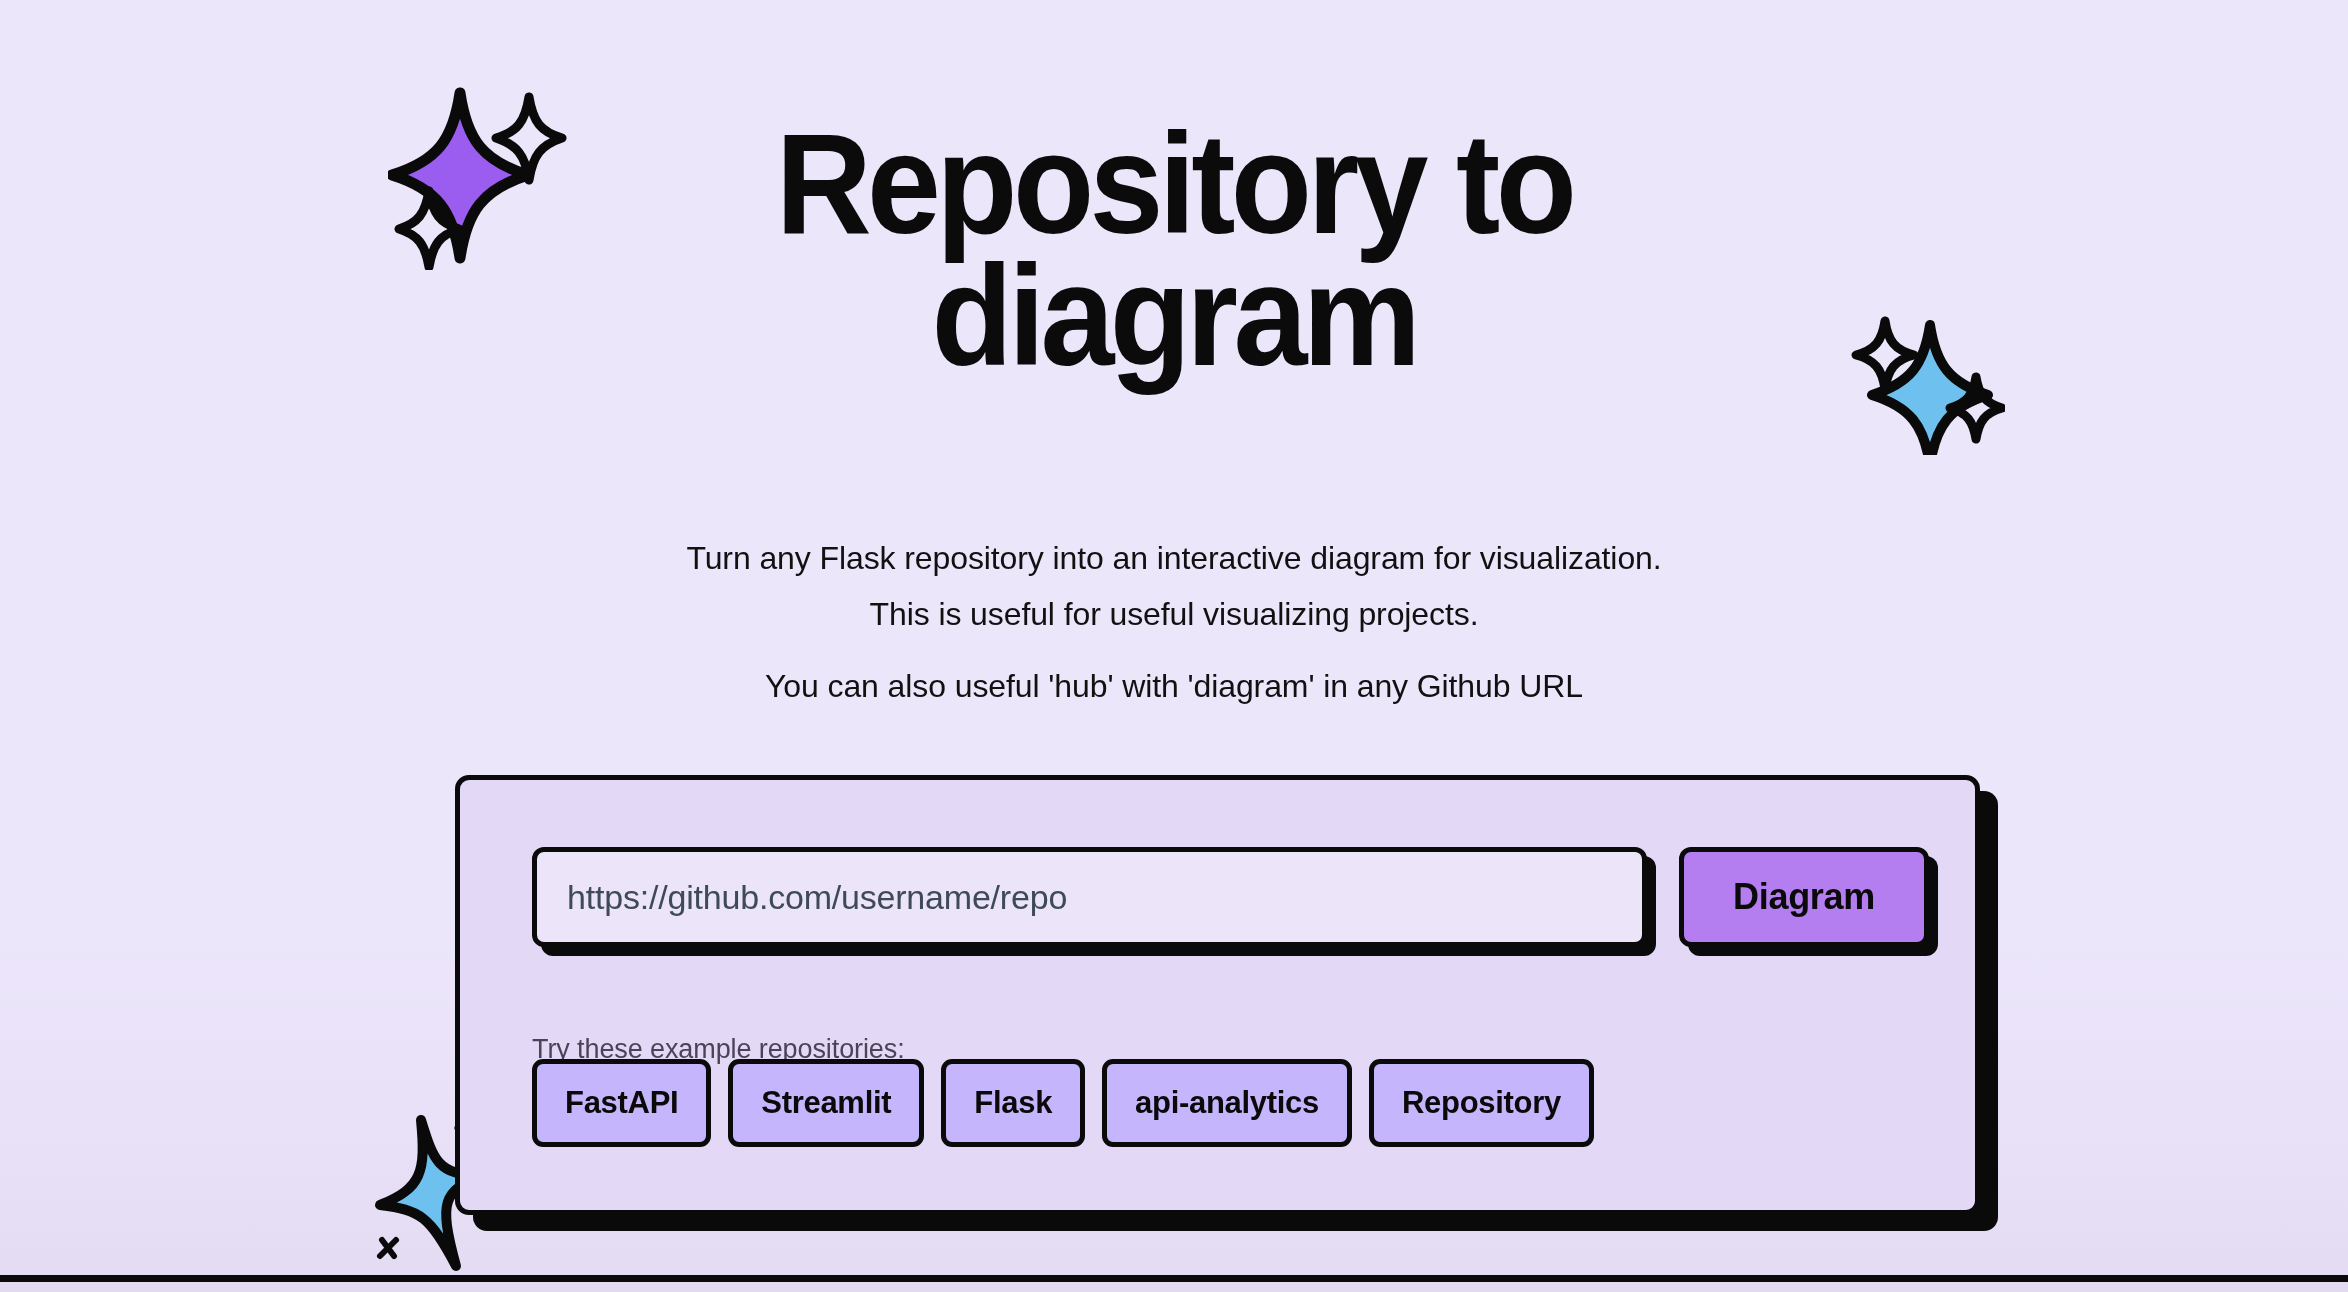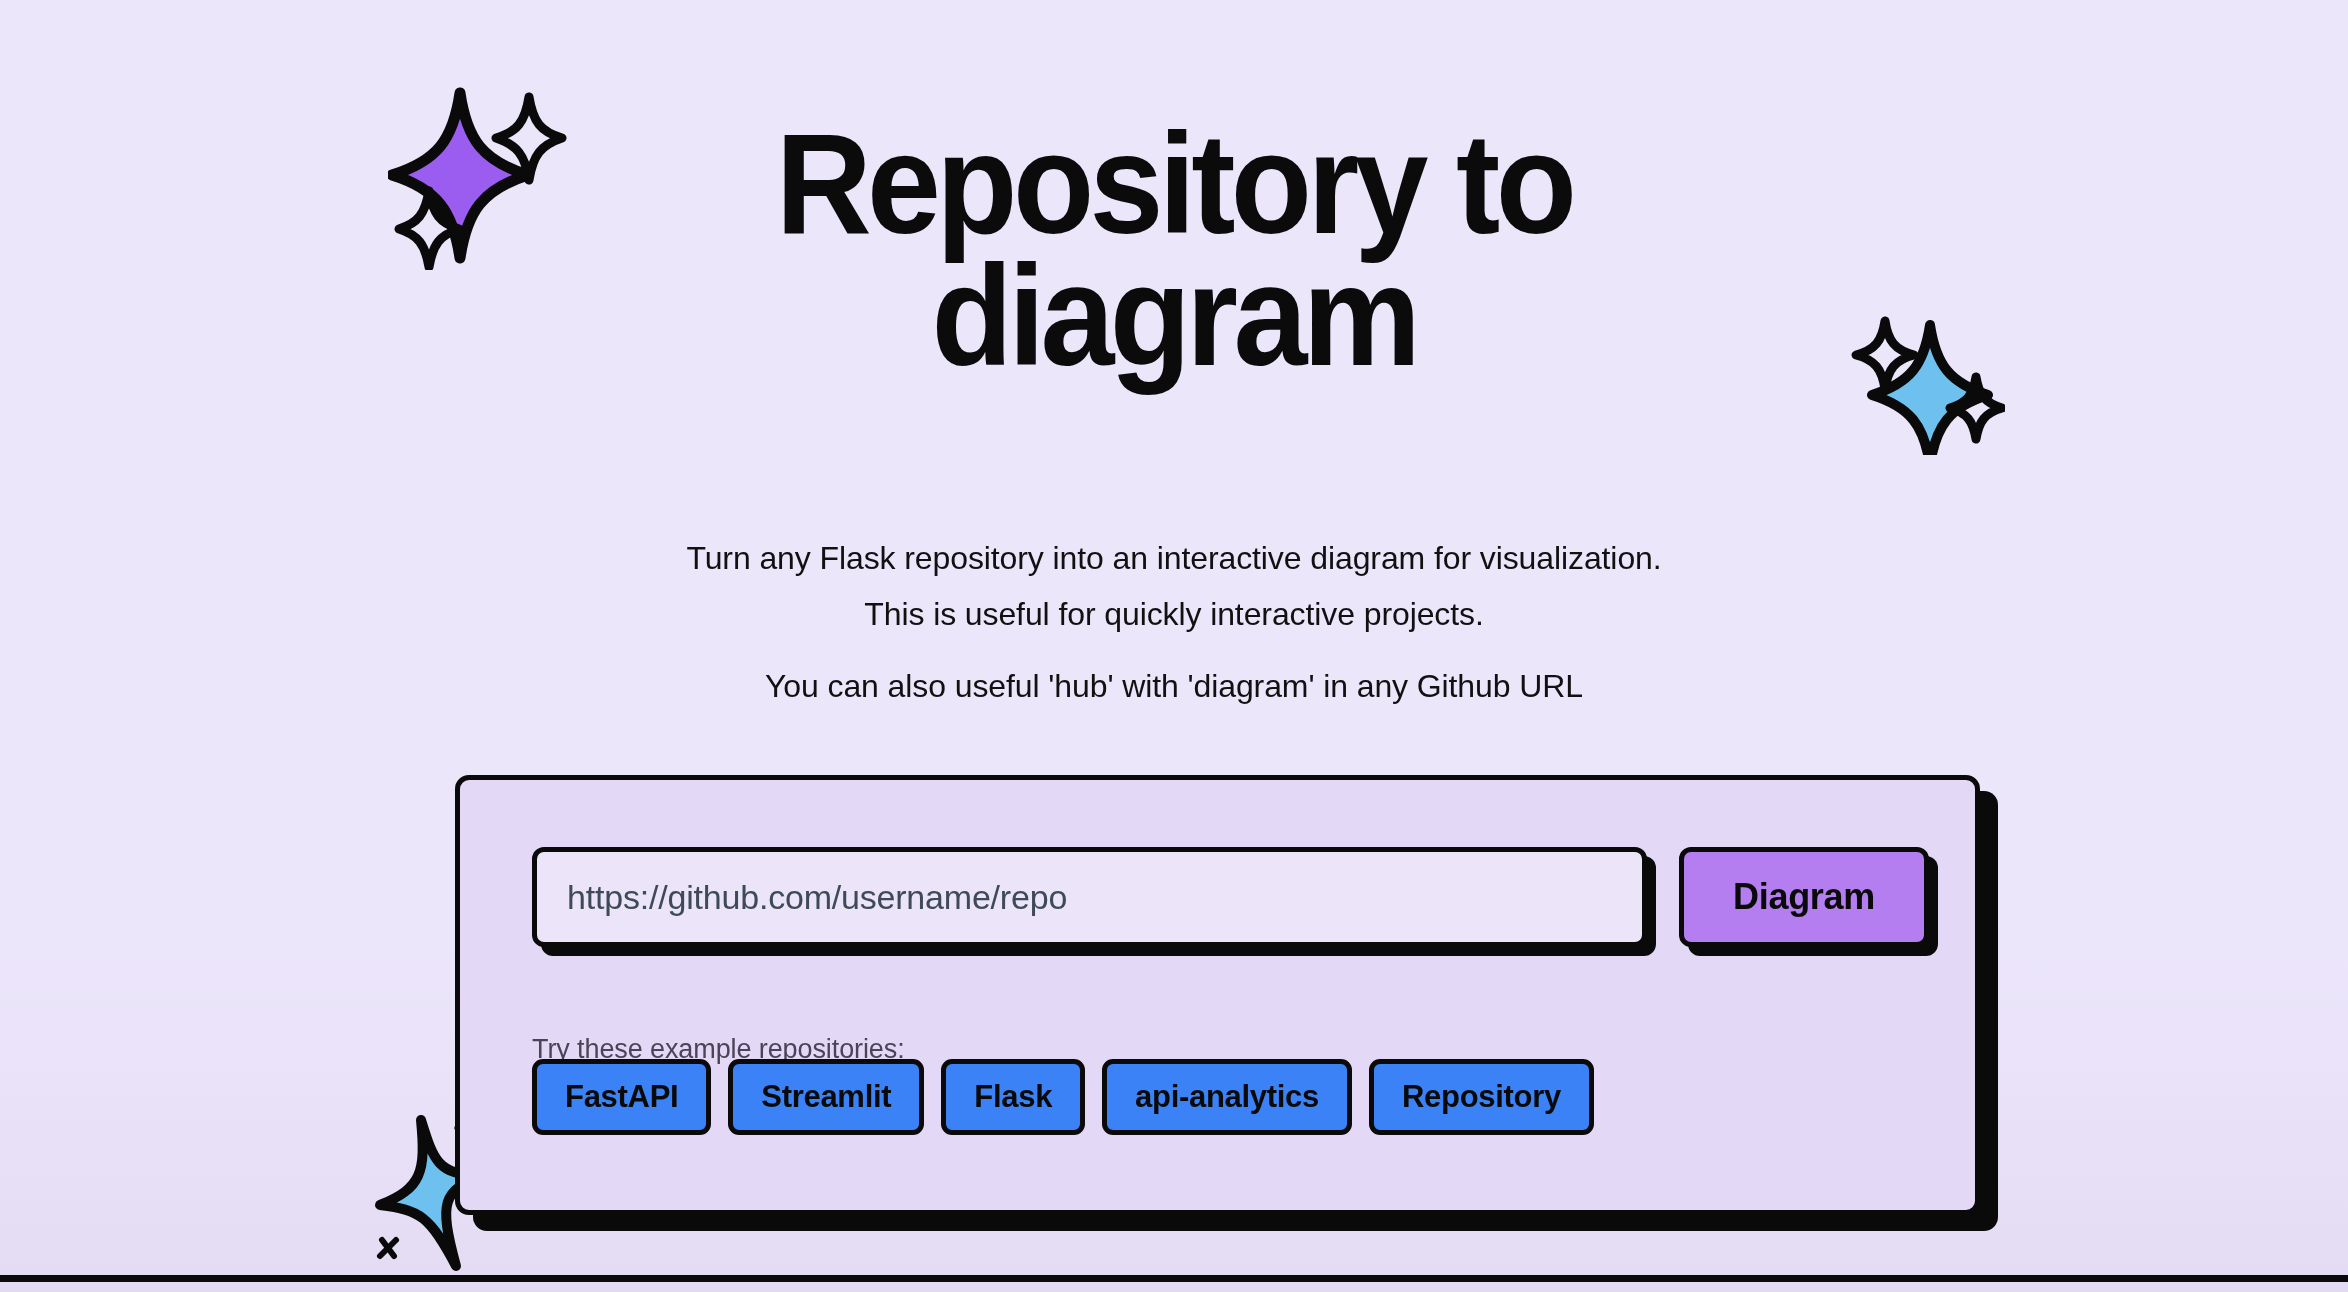--- a/index.html
+++ b/index.html
@@ -147,23 +147,23 @@
 
   .chips {
     position: absolute;
     left: 72px;
     top: 279px;
     display: flex;
     gap: 17px;
   }
 
   .chip {
-    height: 76px;
+    height: 88px;
     padding: 0 28px;
-    background: #3b82f6;
+    background: #c4b5fd;
     border: 5px solid #0a0a0a;
     border-radius: 11px;
     font-family: "Liberation Sans", sans-serif;
     font-size: 31px;
     font-weight: 700;
     color: #0a0a0a;
     cursor: pointer;
     letter-spacing: -0.3px;
     display: flex;
     align-items: center;
@@ -211,21 +211,21 @@
     </svg>
   </div>
 
   <h1 class="heading">
     <span class="line">Repository to</span>
     <span class="line">diagram</span>
   </h1>
 
   <div class="desc">
     <div>Turn any Flask repository into an interactive diagram for visualization.</div>
-    <div>This is useful for quickly interactive projects.</div>
+    <div>This is useful for useful visualizing projects.</div>
     <span class="gap"></span>
     <div>You can also useful 'hub' with 'diagram' in any Github URL</div>
   </div>
 
   <div class="card">
 
     <div class="row">
       <div class="url-wrap">
         <input class="url-input" type="text" placeholder="https://github.com/username/repo" style="">
       </div>

